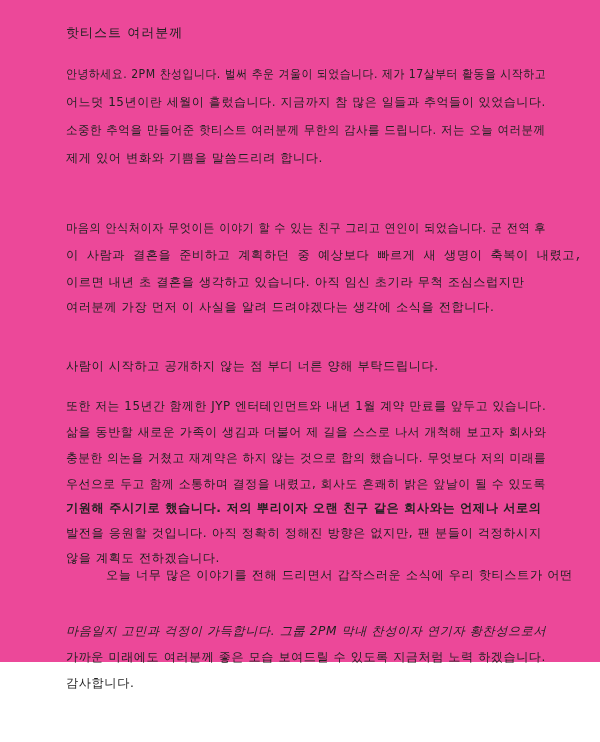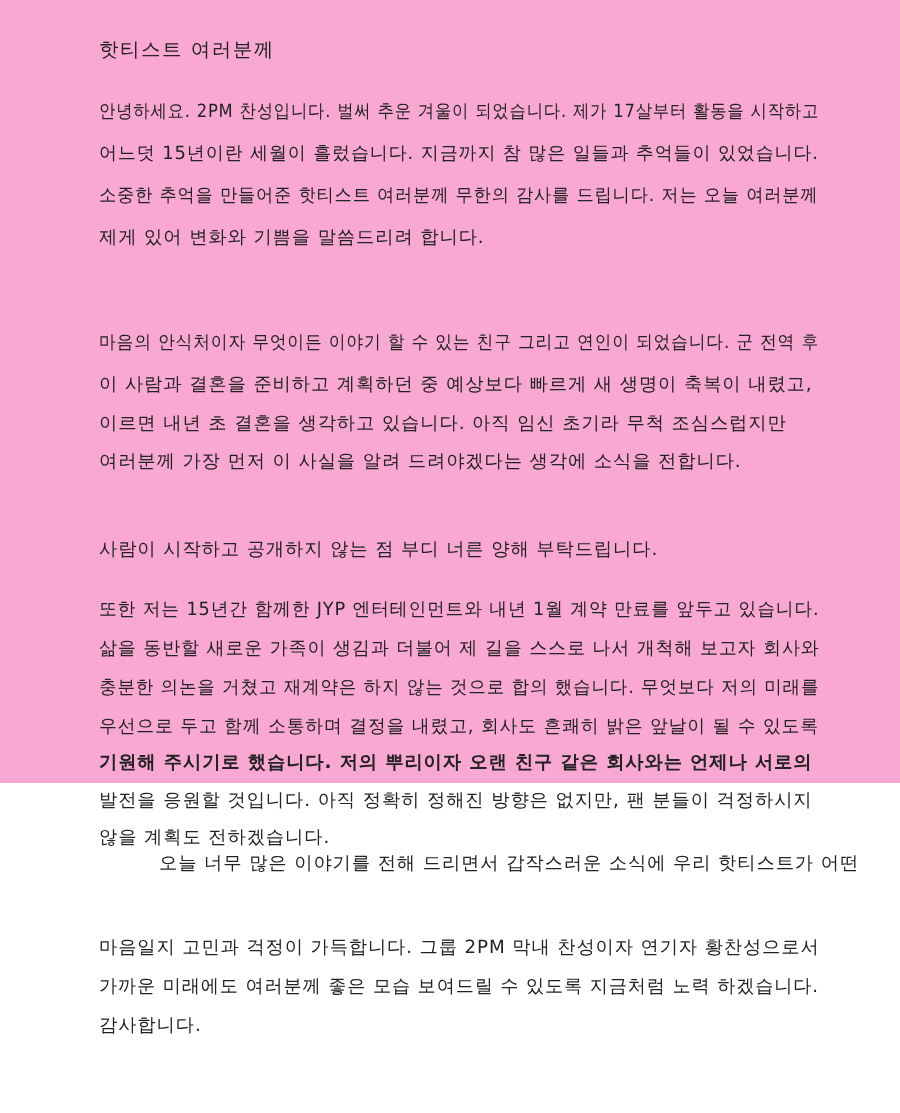--- a/index.html
+++ b/index.html
@@ -13,22 +13,22 @@
       overflow: hidden;
       position: relative;
       font-family: "DejaVu Sans", sans-serif;
       color: #222222;
     }
     .letter {
       position: absolute;
       left: 0;
       top: 0;
       width: 600px;
-      height: 522px;
-      background: #f9a8d4;
+      height: 662px;
+      background: #ec4899;
     }
     .salutation {
       position: absolute;
       left: 66px;
       top: 24px;
       font-size: 13px;
       letter-spacing: 1px;
       white-space: nowrap;
     }
     .line {
@@ -46,31 +46,31 @@
 
 <div class="letter">
   <div class="salutation">핫티스트 여러분께</div>
 
   <div class="line" style="top: 66px; transform: scaleX(0.893855);">안녕하세요. 2PM 찬성입니다. 벌써 추운 겨울이 되었습니다. 제가 17살부터 활동을 시작하고</div>
   <div class="line" style="top: 94px; transform: scaleX(0.983607);">어느덧 15년이란 세월이 흘렀습니다. 지금까지 참 많은 일들과 추억들이 있었습니다.</div>
   <div class="line" style="top: 122px; transform: scaleX(0.941176);">소중한 추억을 만들어준 핫티스트 여러분께 무한의 감사를 드립니다. 저는 오늘 여러분께</div>
   <div class="line" style="top:150px;">제게 있어 변화와 기쁨을 말씀드리려 합니다.</div>
 
   <div class="line" style="top: 220px; transform: scaleX(0.917782);">마음의 안식처이자 무엇이든 이야기 할 수 있는 친구 그리고 연인이 되었습니다. 군 전역 후</div>
-  <div class="line" style="top:248px;">이 사람과 결혼을 준비하고 계획하던 중 예상보다 빠르게 새 생명이 축복이 내렸고,</div>
+  <div class="line" style="top:248px;font-family:Liberation Mono, monospace;">이 사람과 결혼을 준비하고 계획하던 중 예상보다 빠르게 새 생명이 축복이 내렸고,</div>
   <div class="line" style="top:274px;">이르면 내년 초 결혼을 생각하고 있습니다. 아직 임신 초기라 무척 조심스럽지만</div>
   <div class="line" style="top:299px;">여러분께 가장 먼저 이 사실을 알려 드려야겠다는 생각에 소식을 전합니다.</div>
 
   <div class="line" style="top:358px;">사람이 시작하고 공개하지 않는 점 부디 너른 양해 부탁드립니다.</div>
 
   <div class="line" style="top: 398px; transform: scaleX(0.969697);">또한 저는 15년간 함께한 JYP 엔터테인먼트와 내년 1월 계약 만료를 앞두고 있습니다.</div>
   <div class="line" style="top: 424px; transform: scaleX(0.983607);">삶을 동반할 새로운 가족이 생김과 더불어 제 길을 스스로 나서 개척해 보고자 회사와</div>
   <div class="line" style="top: 450px; transform: scaleX(0.958084);">충분한 의논을 거쳤고 재계약은 하지 않는 것으로 합의 했습니다. 무엇보다 저의 미래를</div>
   <div class="line" style="top: 476px; transform: scaleX(0.973631);">우선으로 두고 함께 소통하며 결정을 내렸고, 회사도 흔쾌히 밝은 앞날이 될 수 있도록</div>
   <div class="line" style="top:500px;font-weight:bold;">기원해 주시기로 했습니다. 저의 뿌리이자 오랜 친구 같은 회사와는 언제나 서로의</div>
   <div class="line" style="top:525px;">발전을 응원할 것입니다. 아직 정확히 정해진 방향은 없지만, 팬 분들이 걱정하시지</div>
   <div class="line" style="top:550px;">않을 계획도 전하겠습니다.</div>
 
   <div class="line" style="top:567px;margin-left:40px;">오늘 너무 많은 이야기를 전해 드리면서 갑작스러운 소식에 우리 핫티스트가 어떤</div>
-  <div class="line" style="top: 623px; transform: scaleX(0.997921);">마음일지 고민과 걱정이 가득합니다. 그룹 2PM 막내 찬성이자 연기자 황찬성으로서</div>
+  <div class="line" style="top: 623px; transform: scaleX(0.997921); font-style: italic;">마음일지 고민과 걱정이 가득합니다. 그룹 2PM 막내 찬성이자 연기자 황찬성으로서</div>
   <div class="line" style="top: 649px; transform: scaleX(0.991736);">가까운 미래에도 여러분께 좋은 모습 보여드릴 수 있도록 지금처럼 노력 하겠습니다.</div>
   <div class="line" style="top:675px;">감사합니다.</div>
 </div>
 
 </body></html>

